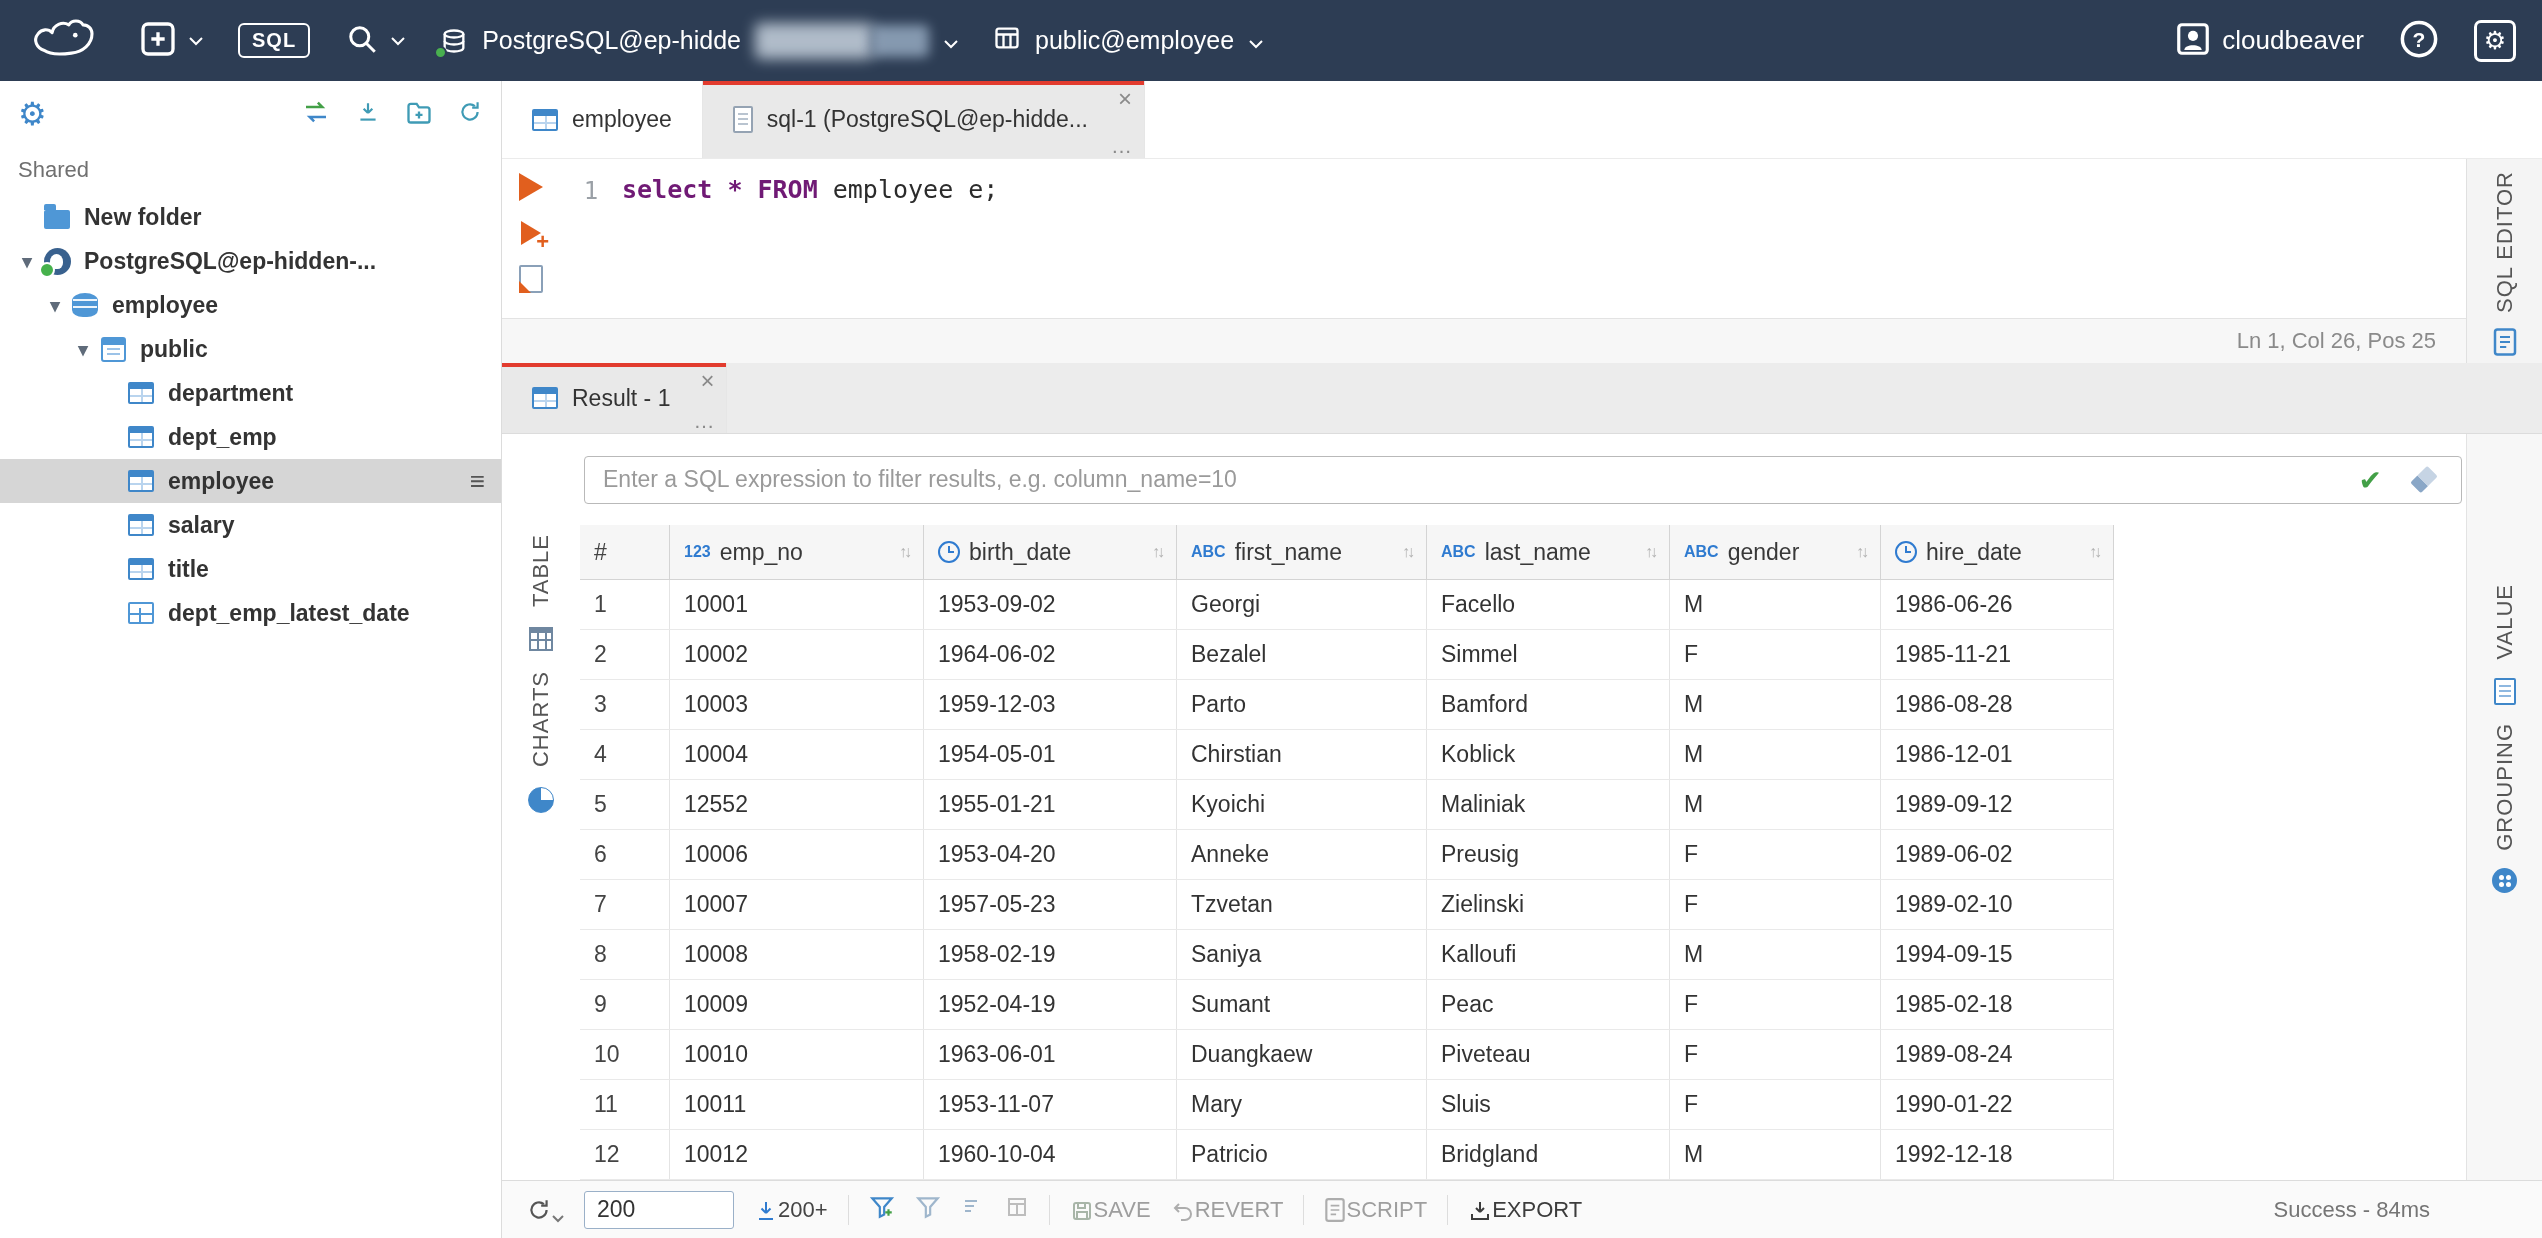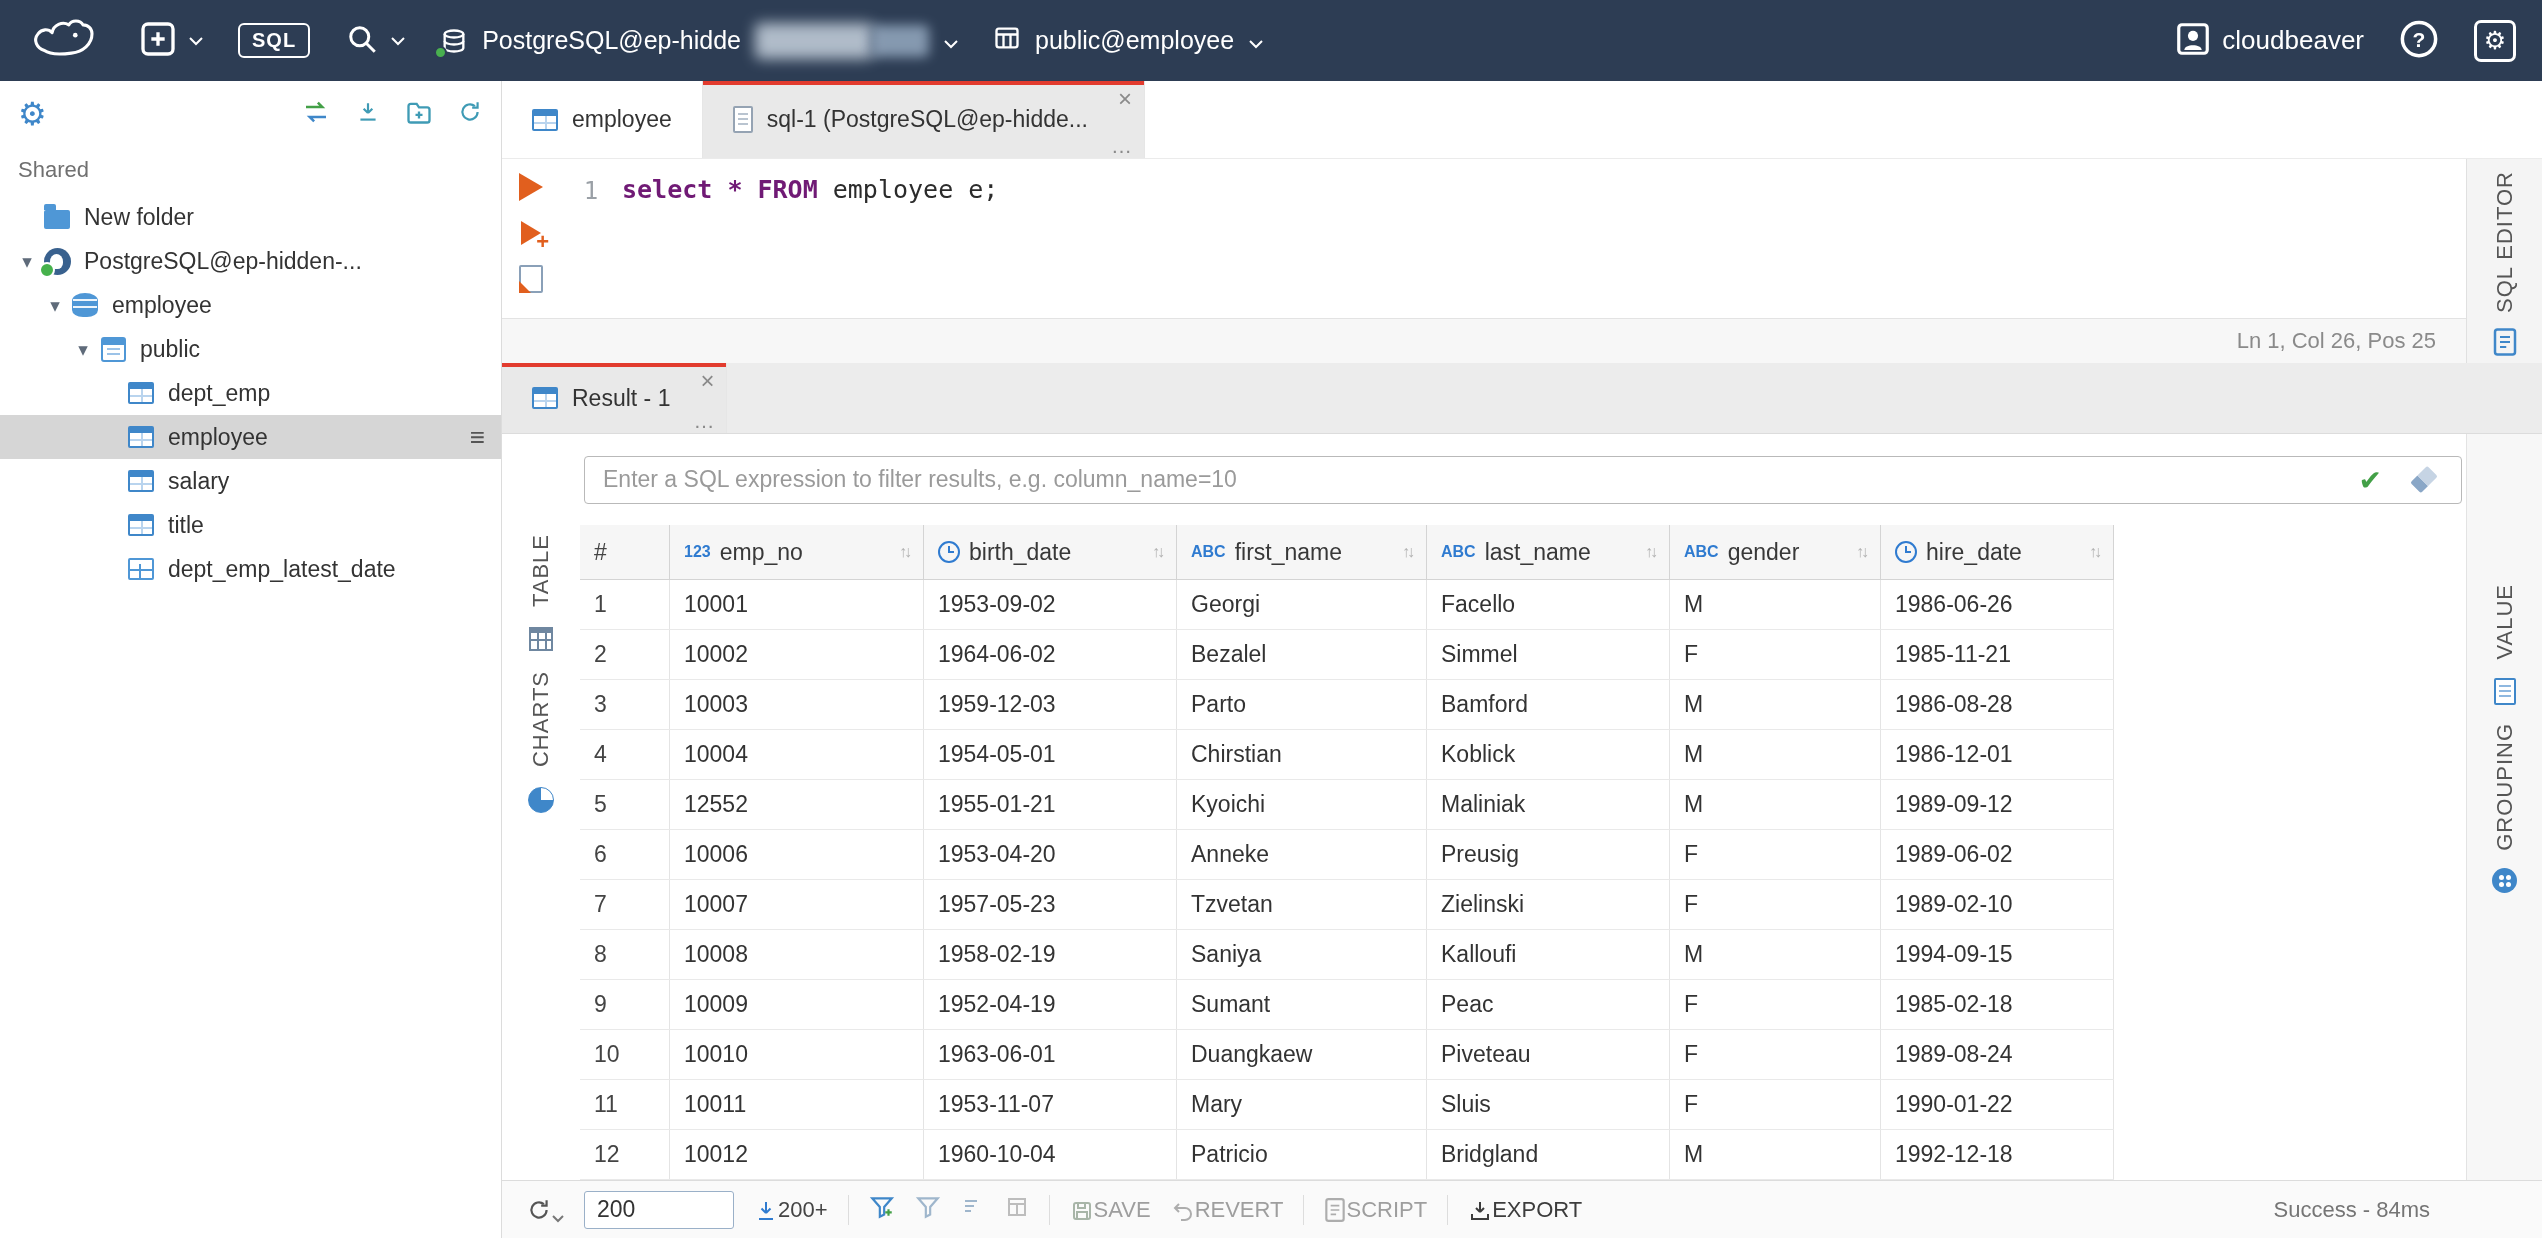--- a/index.html
+++ b/index.html
@@ -21,21 +21,21 @@
 
   
   .body-row { flex:1; display:flex; min-height:0; }
 
   
   .sidebar { width:502px; flex:none; background:#fff; border-right:1px solid #dcdcdc; display:flex; flex-direction:column; }
   .sidebar-toolbar { height:66px; display:flex; align-items:center; padding:0 18px; }
   .sb-gear { color:#3f87c9; font-size:32px; }
   .sb-right { margin-left:auto; display:flex; align-items:center; gap:24px; }
   .section-label { padding:10px 18px 8px; color:#707070; font-size:22px; }
-  .tree { flex:1; overflow:hidden; padding-top:4px; }
+  .tree { flex:1; overflow:hidden; padding-top:4px;font-weight:bold; }
   .tree-item { height:44px; display:flex; align-items:center; font-size:23px; color:#333; position:relative; cursor:pointer; }
   .tree-item.selected { background:#d6d6d6; }
   .chevron { width:30px; flex:none; color:#5f6b7a; font-size:19px; text-align:center; }
   .tree-icon { width:30px; flex:none; margin-right:12px; display:flex; align-items:center; justify-content:center; }
   .row-menu { position:absolute; right:16px; color:#555; font-size:26px; }
 
   
   .icon-folder { width:26px; height:19px; background:#4f97d6; border-radius:2px; position:relative; margin-top:4px; }
   .icon-folder::before { content:""; position:absolute; top:-6px; left:0; width:12px; height:6px; background:#4f97d6; border-radius:2px 2px 0 0; }
   .icon-postgres { width:27px; height:27px; border-radius:50%; background:#39618e; position:relative; }
@@ -246,20 +246,28 @@
             </span>
     <span class="tree-label">employee</span>
 
   </div>
           <div class="tree-item" style="padding-left: 68px;">
     <span class="chevron">▾</span>
     <span class="tree-icon">
               <span class="icon-schema"></span>
             </span>
     <span class="tree-label">public</span>
+
+  </div>
+          <div class="tree-item" style="padding-left: 96px;">
+    <span class="chevron"></span>
+    <span class="tree-icon">
+              <span class="icon-table"></span>
+            </span>
+    <span class="tree-label">department</span>
 
   </div>
           <div class="tree-item" style="padding-left: 96px;">
     <span class="chevron"></span>
     <span class="tree-icon">
               <span class="icon-table"></span>
             </span>
     <span class="tree-label">dept_emp</span>
 
   </div>

